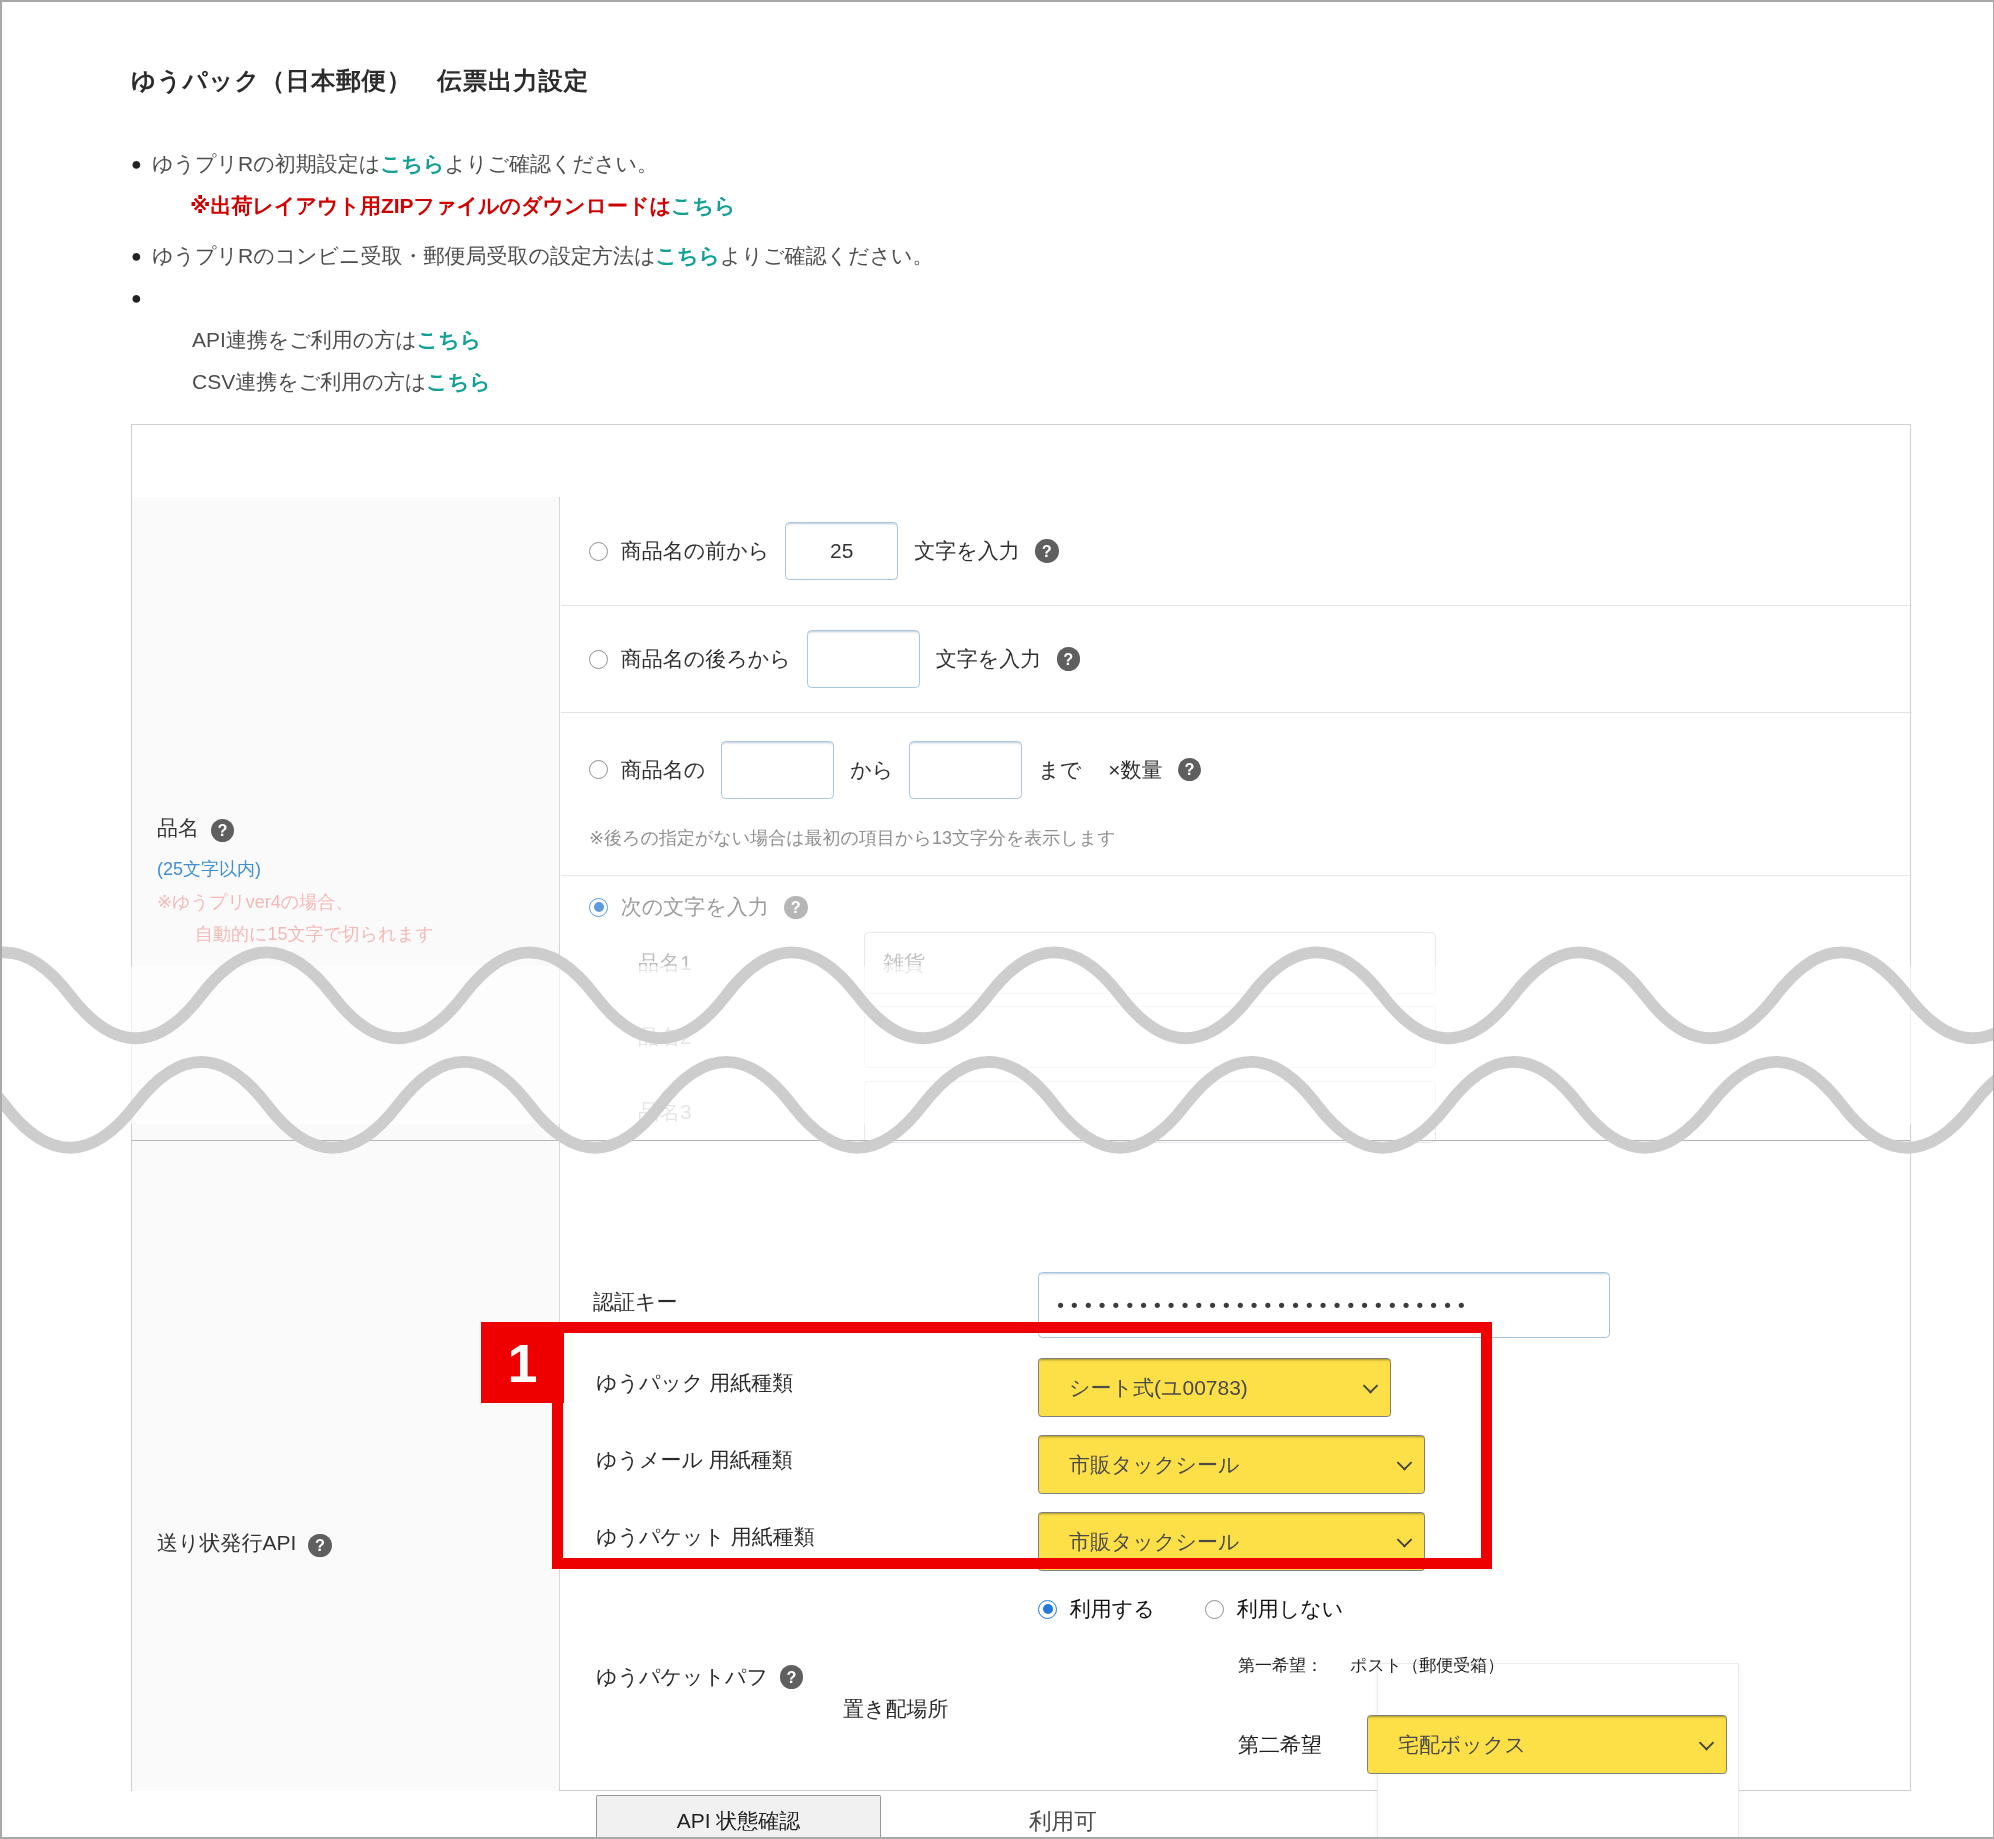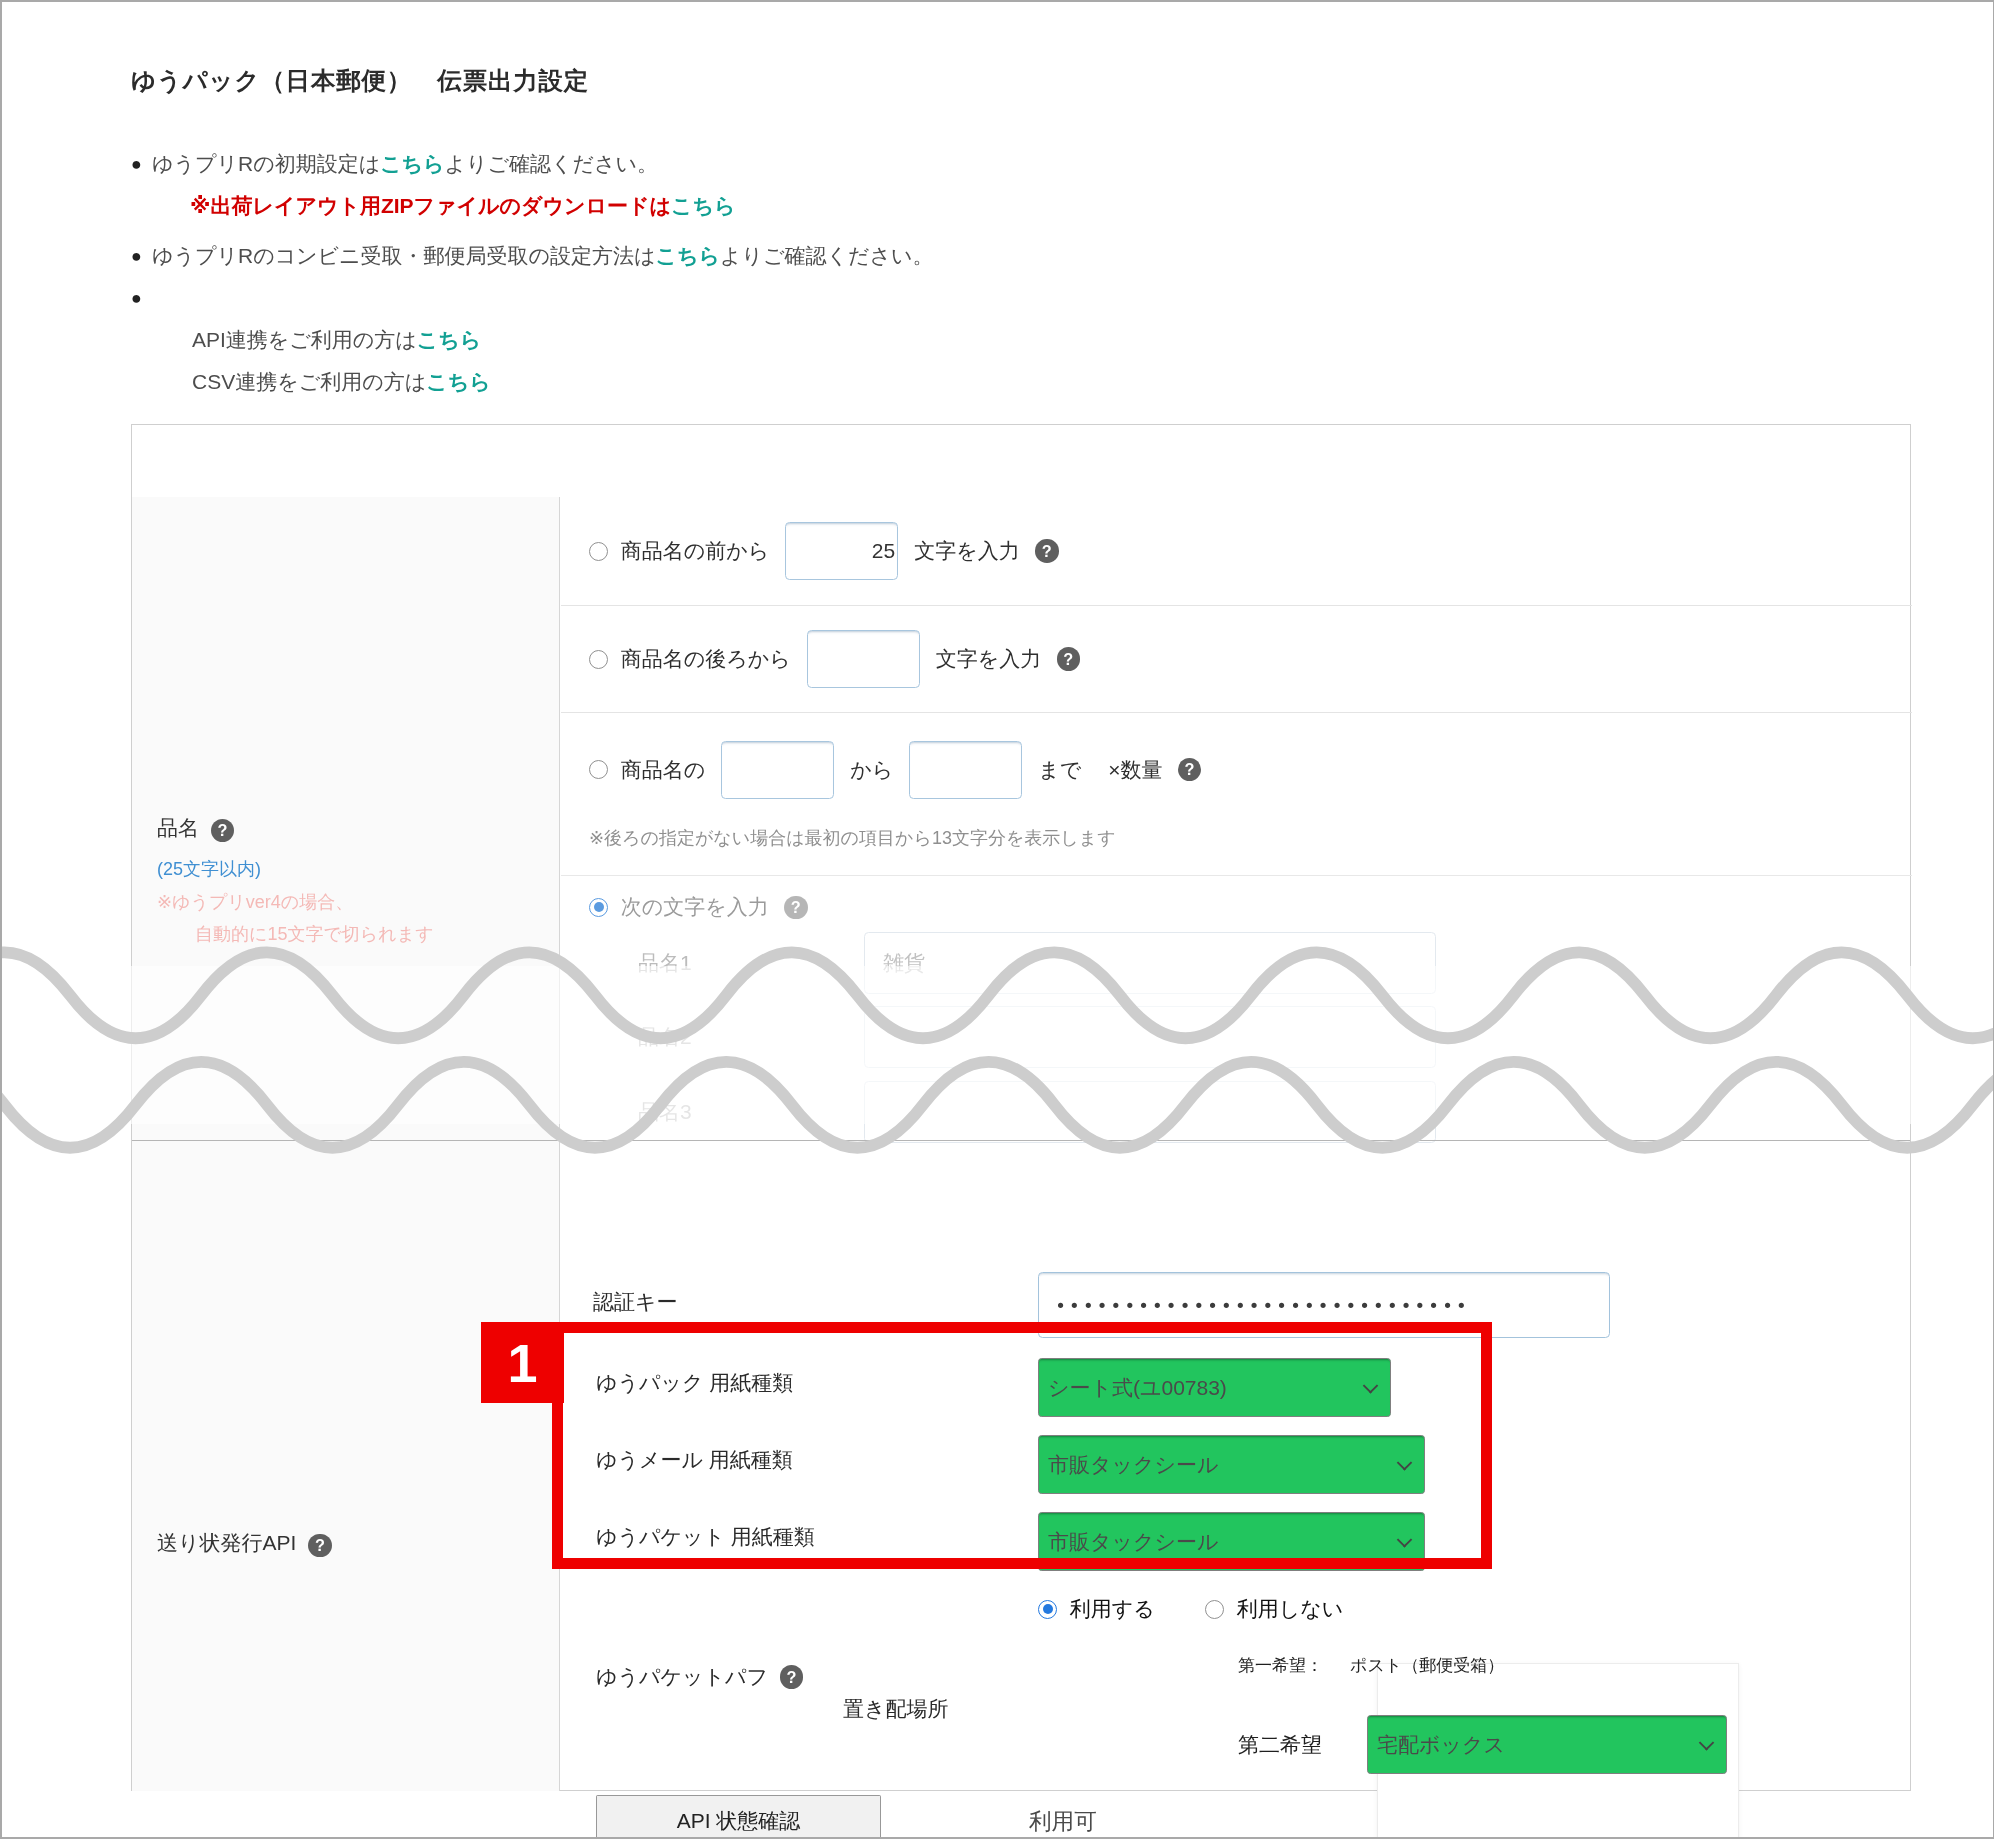--- a/index.html
+++ b/index.html
@@ -43,21 +43,21 @@
          margin:-5px 0 0 -5px;border-radius:50%;background:#2479df;}
   .radio.sel.fade{border-color:#5b9be0;}
   .radio.sel.fade::after{background:#5b9be0;}
 
   .qicon{width:23.5px;height:23.5px;border-radius:50%;background:#5f5f5f;color:#fff;
          font-size:16.3px;font-weight:bold;display:flex;align-items:center;justify-content:center;
          flex:0 0 23.5px;cursor:pointer;}
   .qicon.fade{opacity:.45;}
 
   .tin{box-sizing:border-box;height:58px;border:1.4px solid #a8c6de;border-radius:4.5px;
-       background:#fff;font-size:21px;color:#333;text-align:right;outline:none;
+       background:#fff;font-size:21px;color:#333;text-align:center;outline:none;
        box-shadow:inset 0 3.2px 2.3px -2.3px rgba(110,140,170,.45);
        font-family:"Liberation Sans","DejaVu Sans",sans-serif;}
   .w250{width:113px;}
   .mh{margin:0 16px;}
   .note-small{font-size:18px;color:#8f8f8f;}
 
   
   .fadelabel{color:#9b9b9b;}
   .fld{position:absolute;left:0;width:100%;height:62px;}
   .fld .flabel{position:absolute;left:77px;top:50%;transform:translateY(-50%);
@@ -84,21 +84,21 @@
        letter-spacing:3.2px;outline:none;box-shadow:inset 0 3.2px 2.3px -2.3px rgba(110,140,170,.4);
        font-family:"DejaVu Sans","Liberation Sans",sans-serif;}
 
   #redbox{position:absolute;left:-9px;top:109px;width:940px;height:247px;box-sizing:border-box;
        border:11.8px solid #ee0000;background:transparent;z-index:3;}
   #redbadge{position:absolute;left:-80px;top:109px;width:83px;height:81px;background:#ee0000;
        color:#fff;font-size:54px;font-weight:bold;display:flex;align-items:center;
        justify-content:center;z-index:4;}
 
   .sel-box{position:absolute;box-sizing:border-box;height:59px;border:1.4px solid #7f7f7f;
-       border-radius:3.6px;background:#22c55e;display:flex;align-items:center;padding-left:9px;
+       border-radius:3.6px;background:#fde047;display:flex;align-items:center;padding-left:30px;
        font-size:21px;color:#4a4a4a;cursor:pointer;box-shadow:inset 0 3.2px 2.3px -2.3px rgba(0,0,0,.35);text-align:right;}
   .sel-box .chev{position:absolute;right:13.6px;top:50%;width:9px;height:9px;
        border-right:2.3px solid #444;border-bottom:2.3px solid #444;
        transform:translateY(-70%) rotate(45deg);}
 
   #use-radios{position:absolute;left:477px;top:382px;display:flex;align-items:center;gap:12.7px;
        font-size:21px;color:#111;}
   #use-radios .spacer{width:25px;}
 
   #panel{position:absolute;left:816px;top:450px;width:360px;height:229px;background:#fff;

